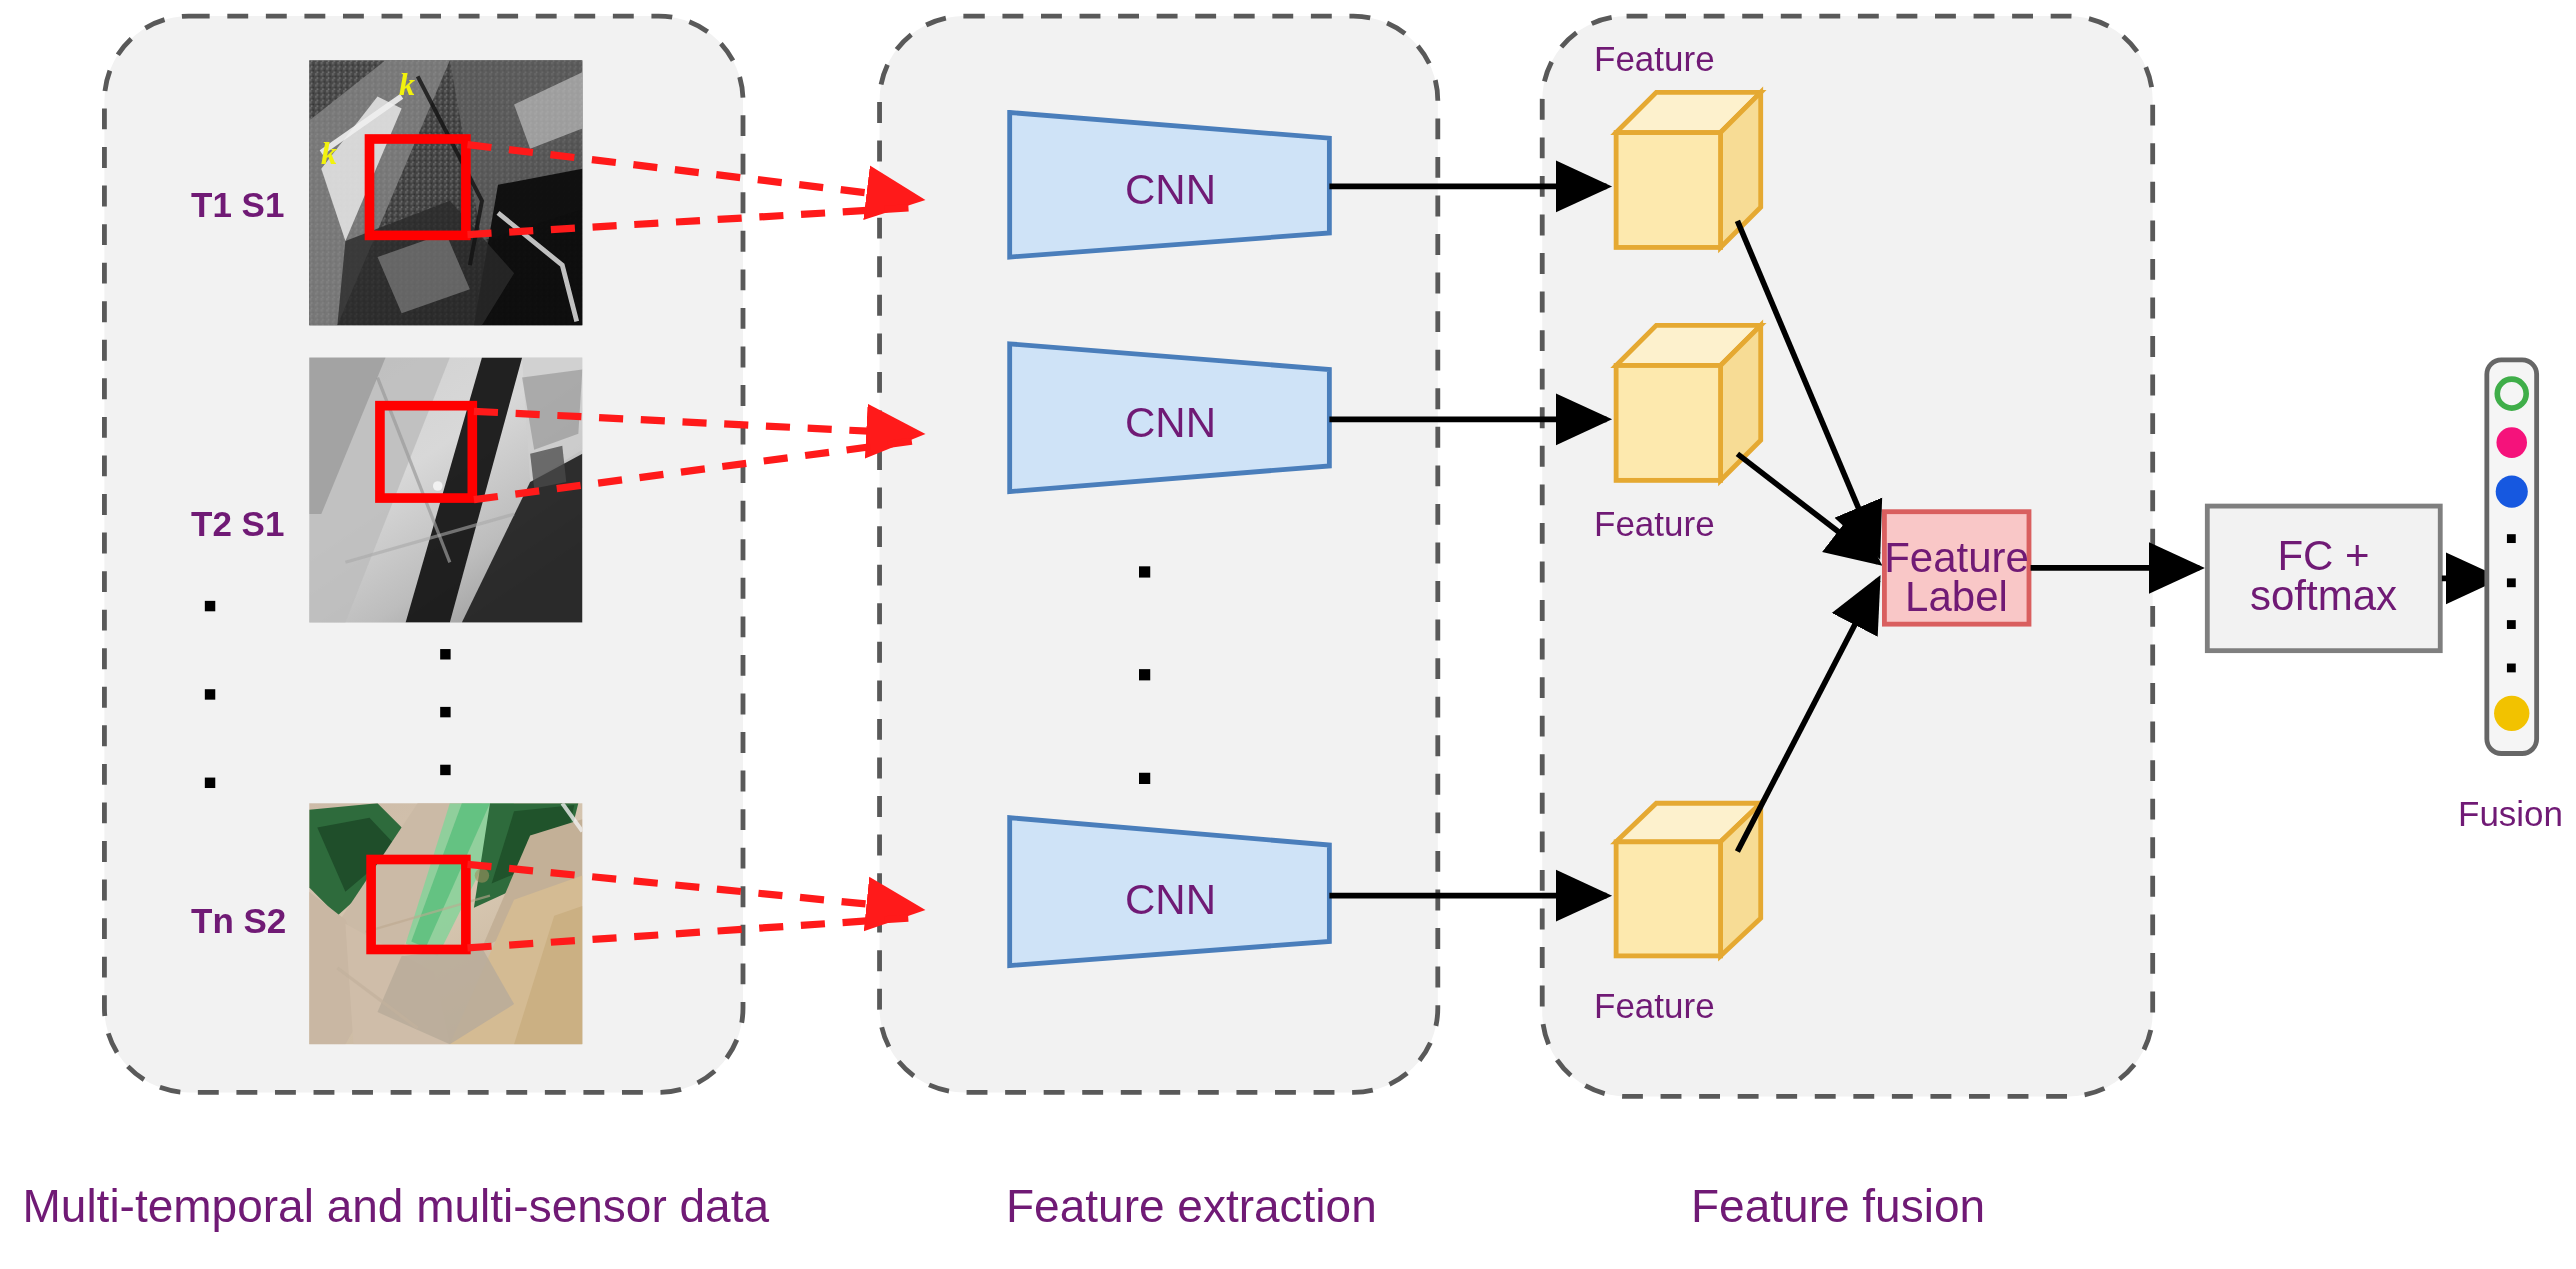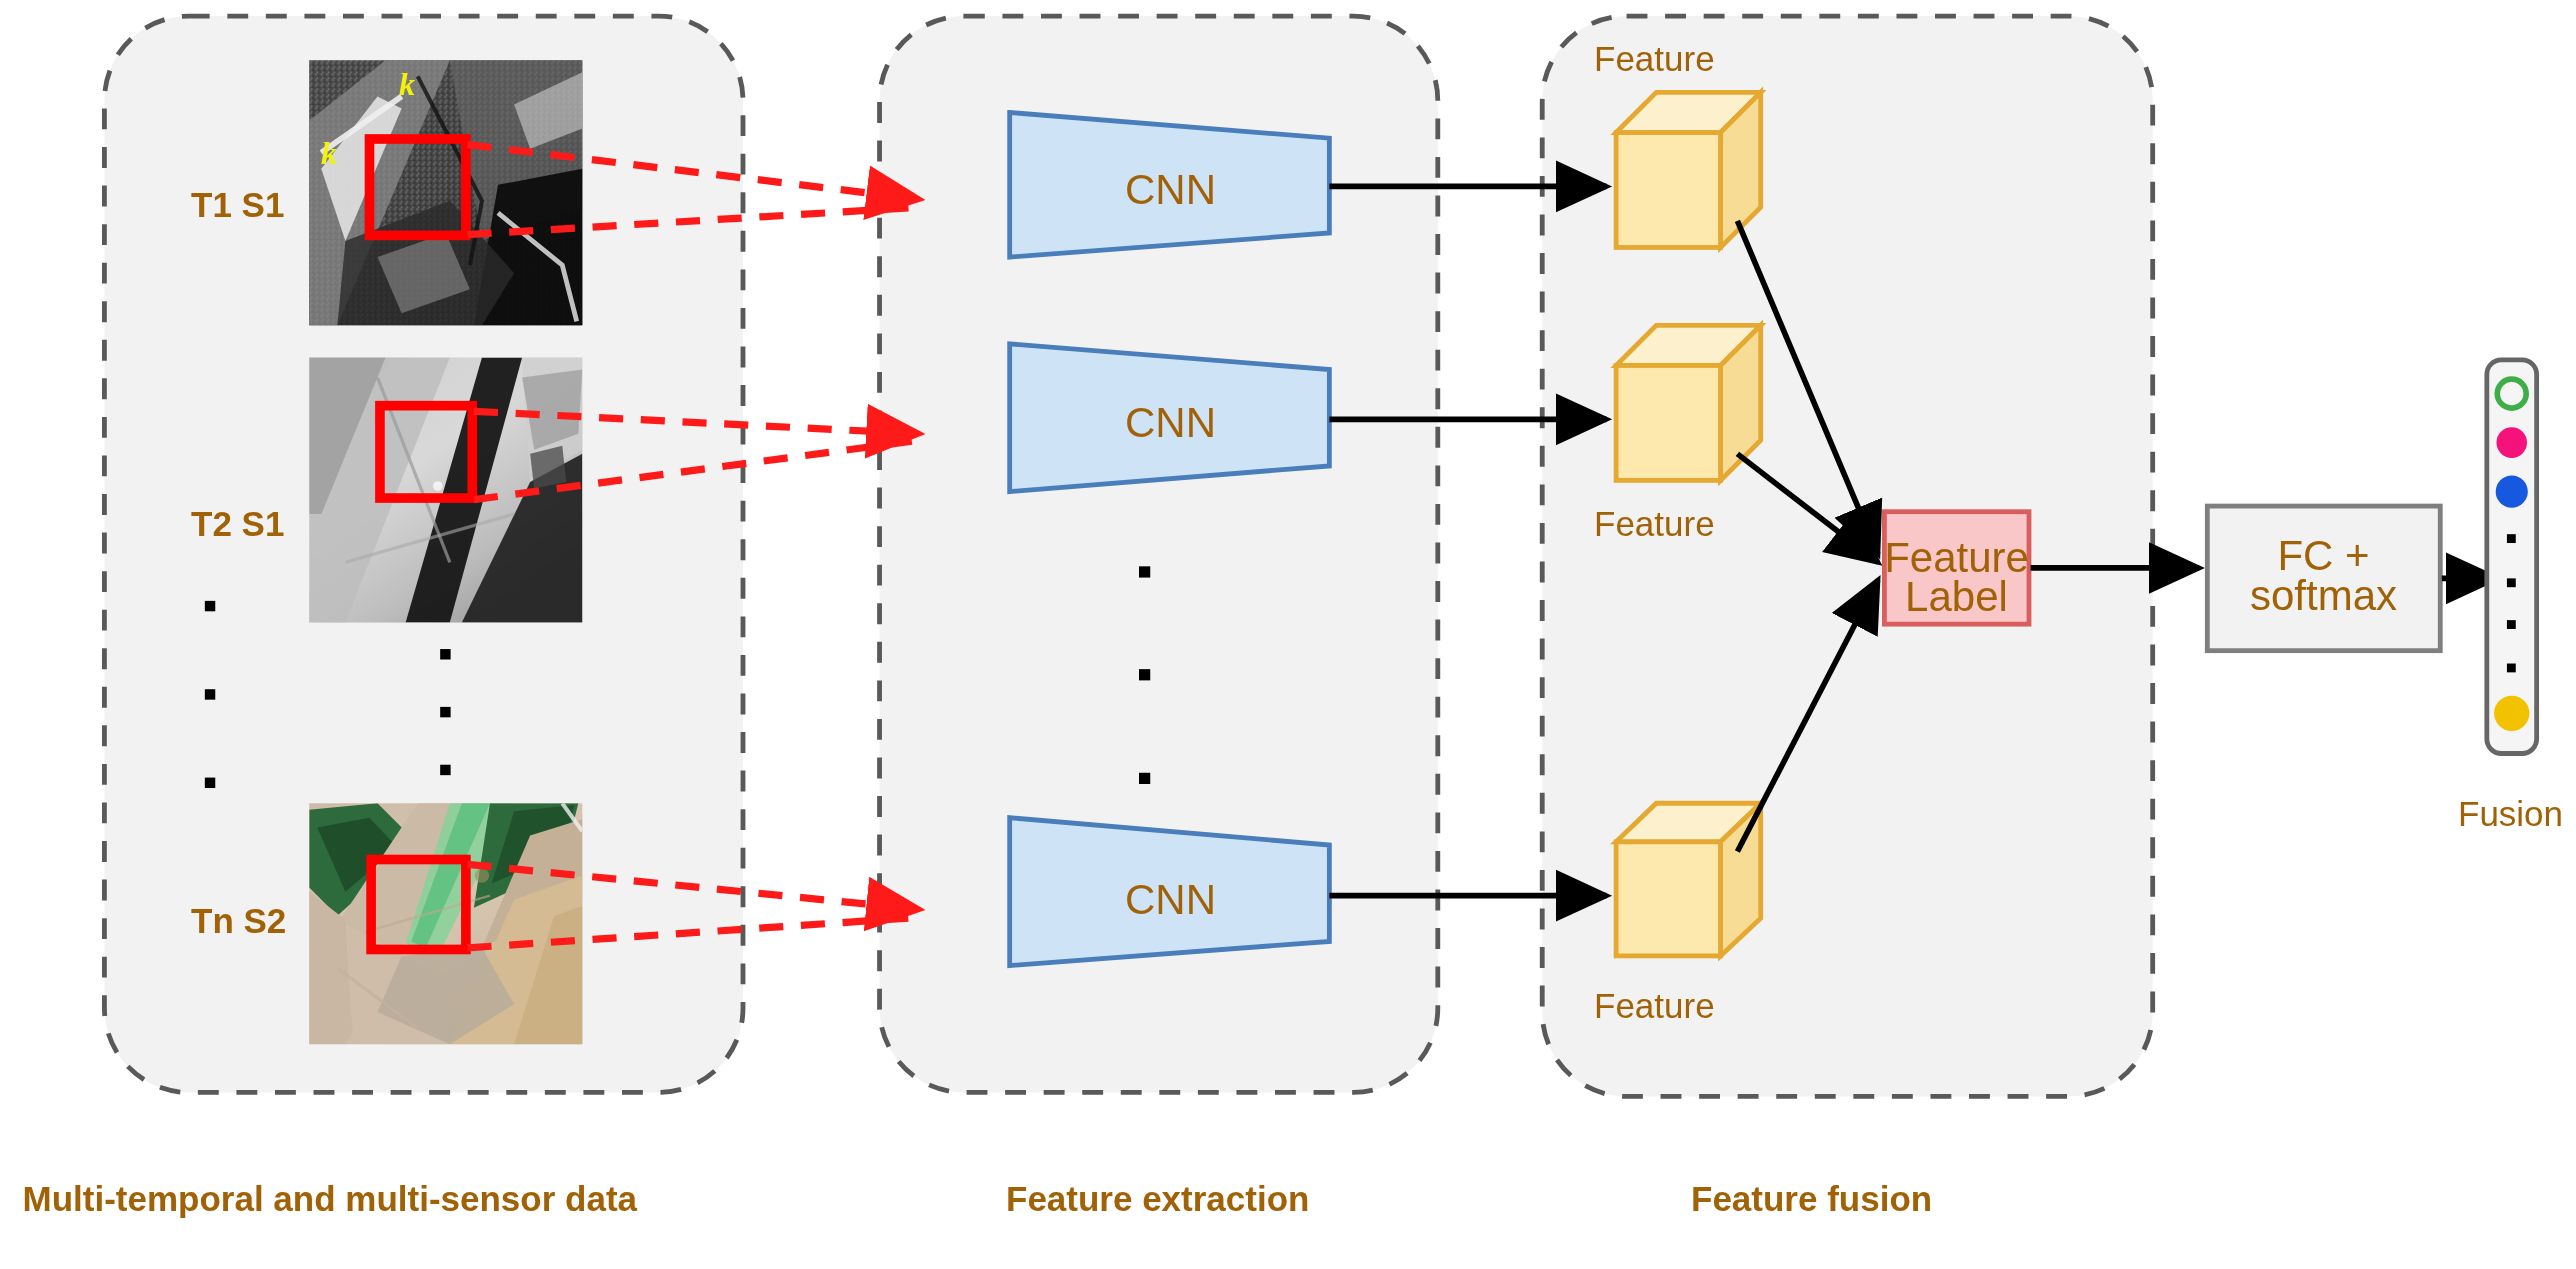--- a/index.html
+++ b/index.html
@@ -2,22 +2,22 @@
 <html style="font-size:13px"><head>
 <meta charset="utf-8">
 <style>
   html,body{margin:0;padding:0;background:#ffffff;}
   body{
     font-family:"Liberation Sans","DejaVu Sans",sans-serif;
     width:2576px;height:1270px;position:relative;overflow:hidden;
   }
   #stage{position:absolute;left:0;top:0;width:2576px;height:1270px;}
   svg#diagram{position:absolute;left:0;top:0;width:2576px;height:1270px;}
-  .lbl{position:absolute;color:#a16207;white-space:pre;}
-  .cap{font-size:35px;font-weight:bold;}
+  .lbl{position:absolute;color:#701a75;white-space:pre;}
+  .cap{font-size:46px;}
   .series-lbl{font-size:35px;font-weight:bold;}
   .boxtxt{font-size:42px;text-align:center;line-height:1.12;}
   .feattxt{font-size:35px;}
   .ktxt{font-size:32px;font-style:italic;font-weight:bold;color:#f2f20d;
         font-family:"Liberation Serif","DejaVu Serif",serif;}
   .labeltxt{font-size:35px;}
 </style>
 </head>
 <body>
 

